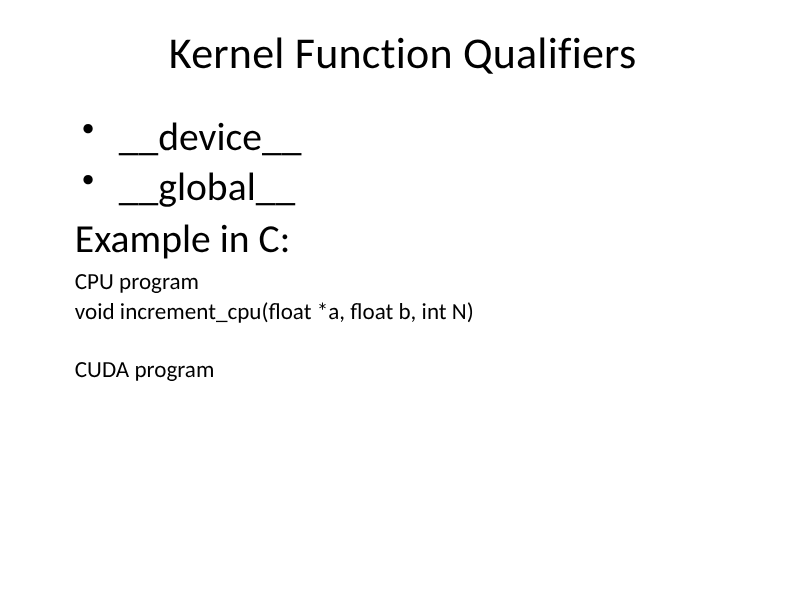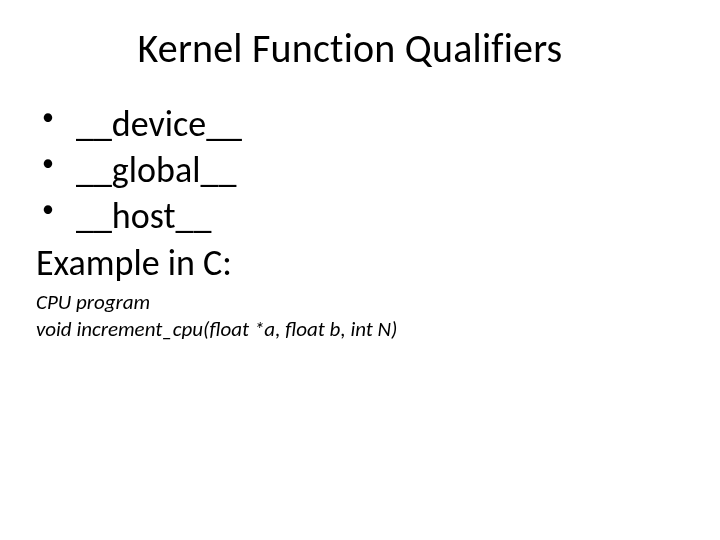--- a/index.html
+++ b/index.html
@@ -9,21 +9,21 @@
     height: 540px;
     background: #ffffff;
     font-family: Calibri, "Segoe UI", Arial, sans-serif;
     color: #000000;
     overflow: hidden;
   }
   .slide {
     box-sizing: border-box;
     width: 720px;
     height: 540px;
-    padding: 18px 48px 0 28px;
+    padding: 18px 48px 0 60px;
   }
   .title {
     font-size: 40px;
     font-weight: 400;
     text-align: center;
     margin: 6px 0 28px 0;
     letter-spacing: 0.2px;
   }
   .bullets {
     list-style: none;
@@ -46,45 +46,44 @@
     line-height: 1.35;
   }
   .example-label {
     font-size: 36px;
     margin: 0 0 4px 8px;
   }
   .code-block {
     font-size: 21px;
     line-height: 1.28;
     margin: 0 0 0 8px;
-    font-style: italic;
   }
   .spacer {
     height: 26px;
   }
   .bold { font-weight: 700; }
 </style>
 </head>
 <body>
 
 <div class="slide">
 
   <h1 class="title">Kernel Function Qualifiers</h1>
 
   <ul class="bullets">
     <li>__device__</li>
     <li>__global__</li>
-    <li>__host__</li>
   </ul>
 
   <div class="example-label">Example in C:</div>
 
   <div class="code-block">
     <div>CPU program</div>
     <div>void increment_cpu(float *a, float b, int N)</div>
   </div>
 
   <div class="spacer"></div>
 
   <div class="code-block">
+    <div>CUDA program</div>
   </div>
 
 </div>
 
 </body></html>

